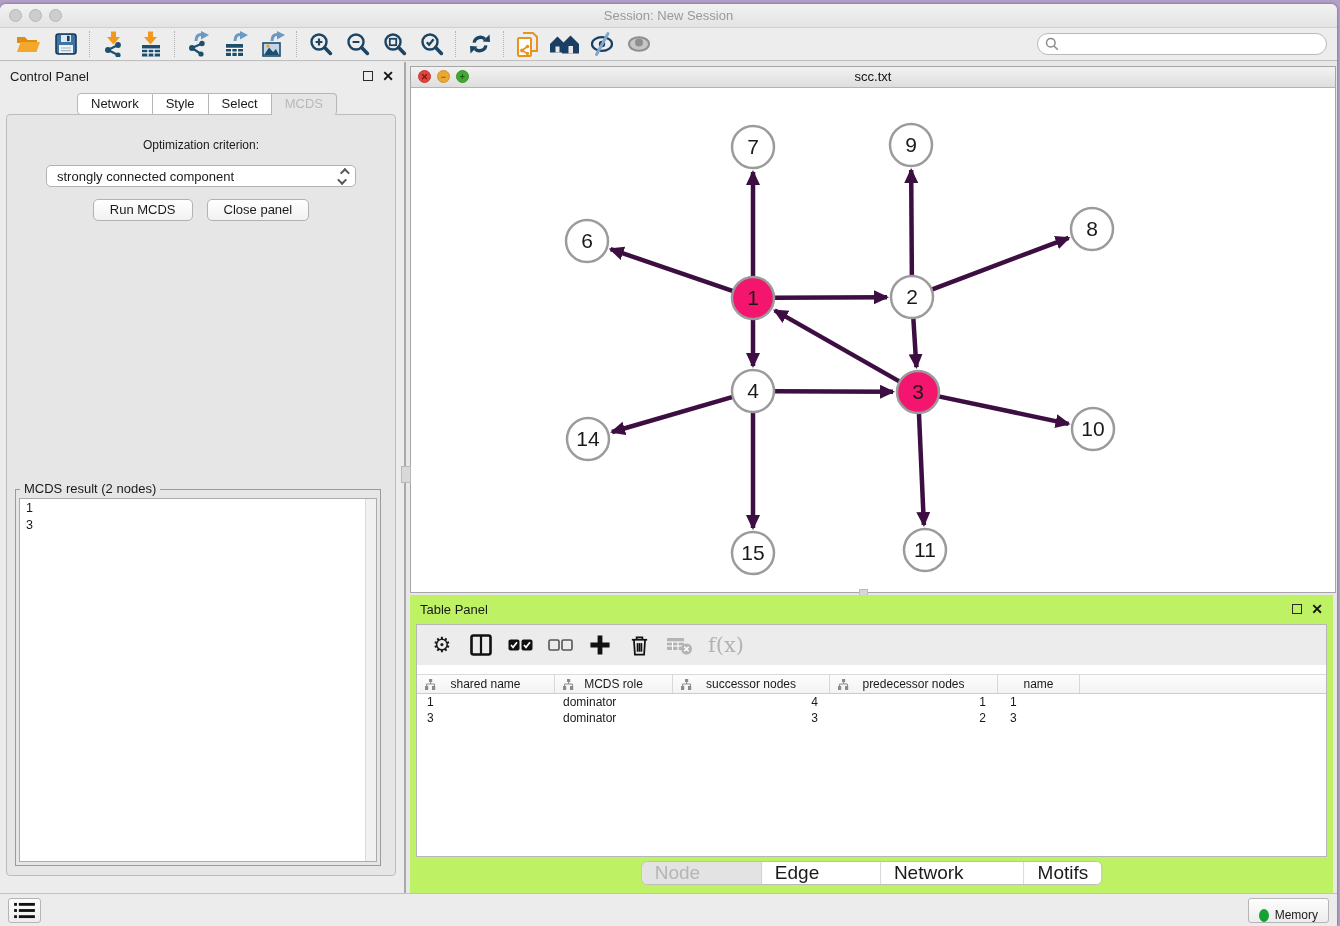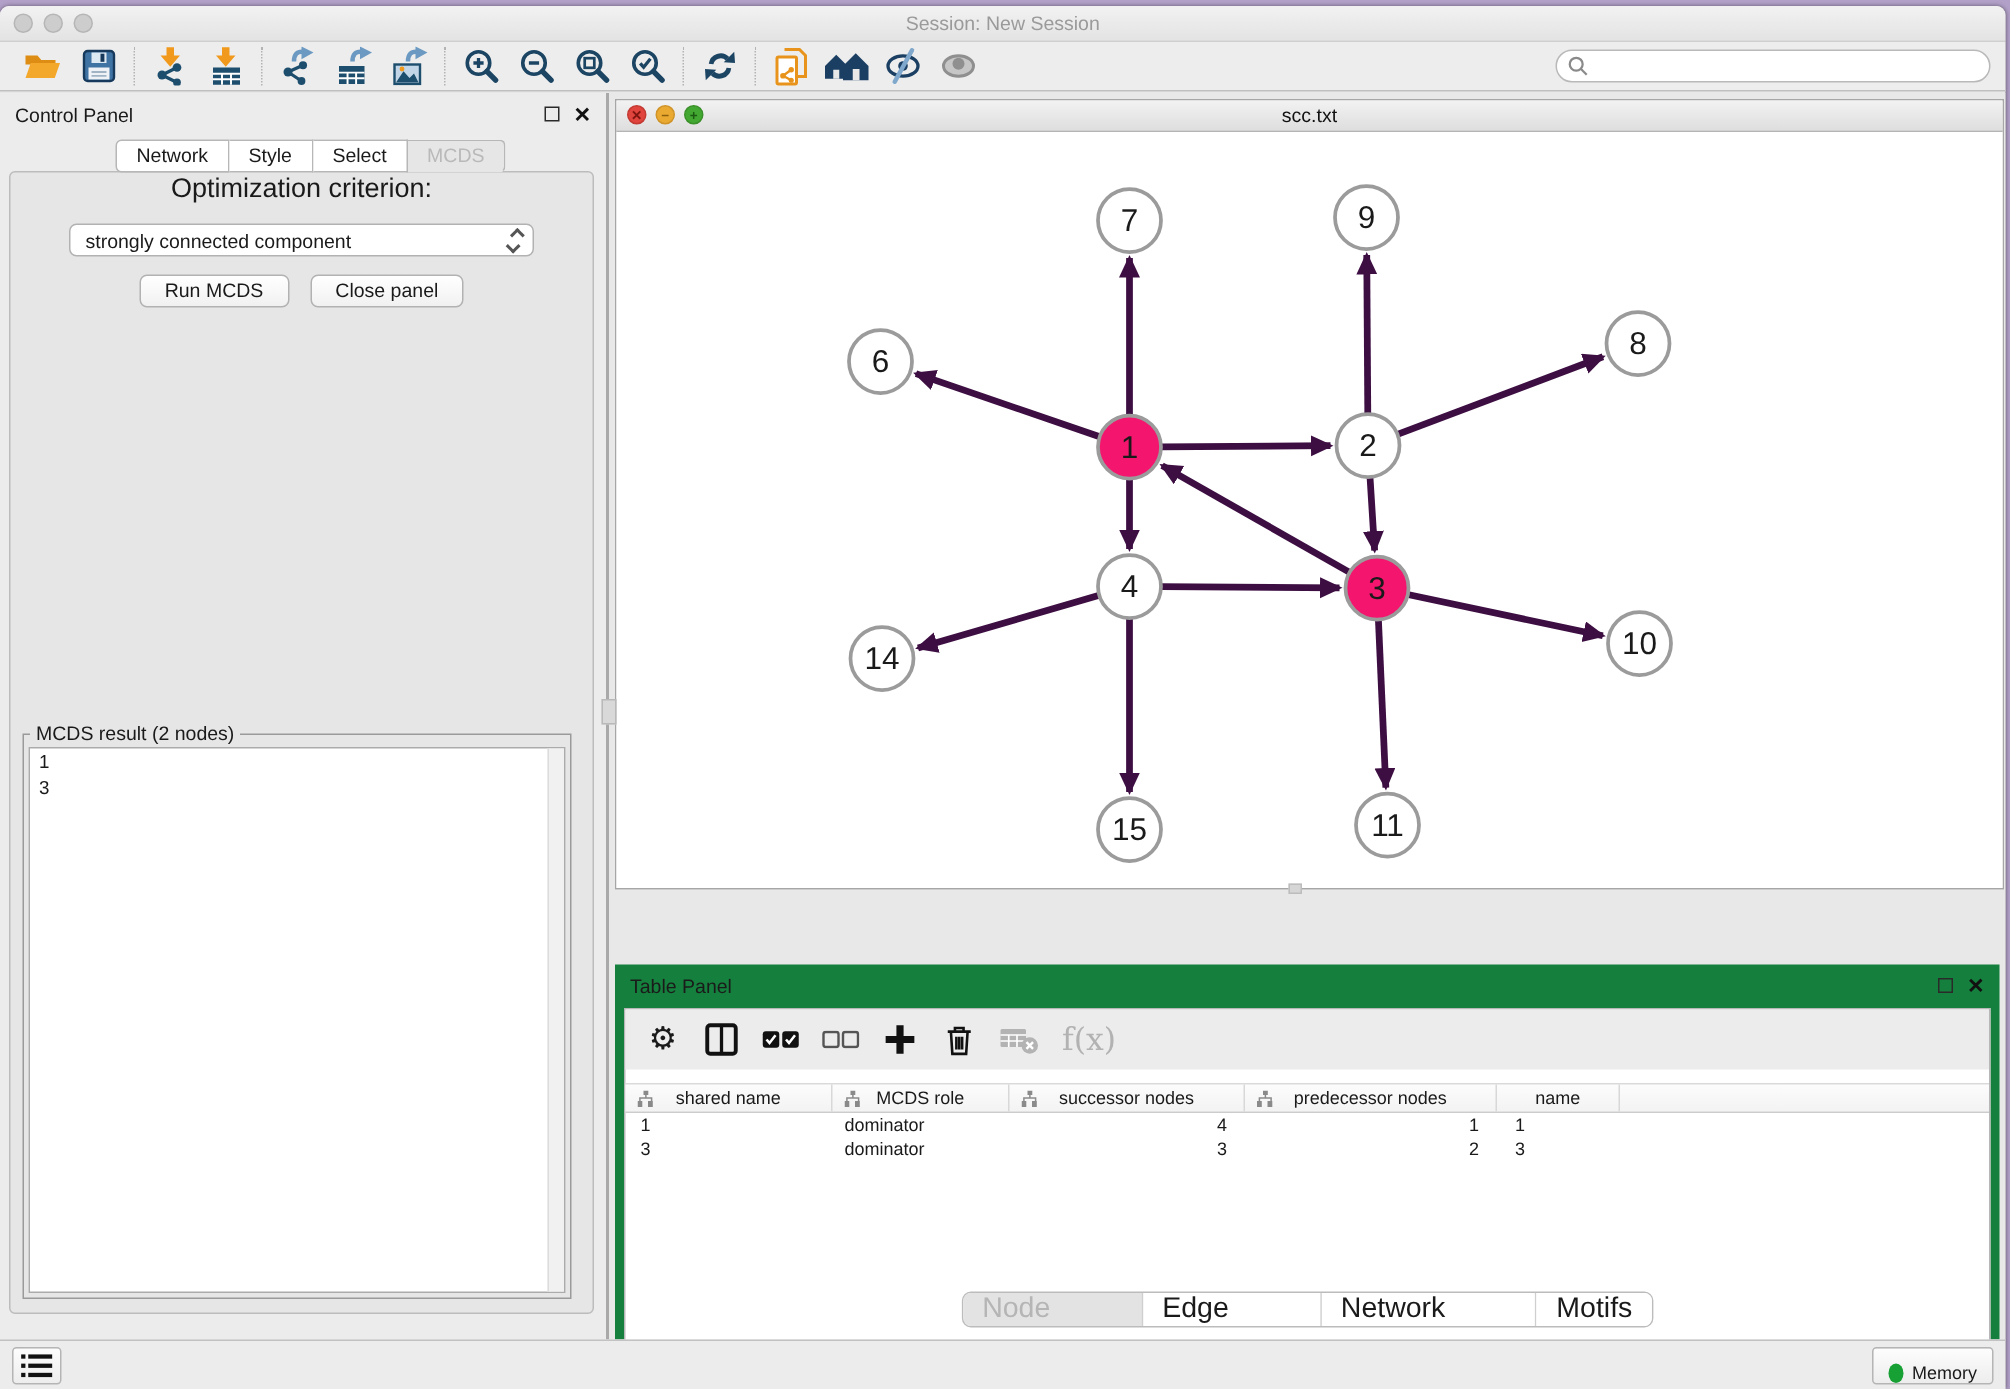--- a/index.html
+++ b/index.html
@@ -28,21 +28,21 @@
   .control-panel { position:absolute; left:0; top:0; width:406px; height:100%; background:#ececec; border-right:2px solid #a9a9a9; }
   .panel-head { height:28px; display:flex; align-items:center; padding:0 10px; font-size:13px;gap:42px; }
   .win-icons { margin-left:auto; display:flex; align-items:center; gap:9px; }
   .sq-icon { width:10px; height:10px; border:1.7px solid #2a2a2a; display:inline-block; }
   .x-icon { font-size:14px; font-weight:bold; color:#111; line-height:10px; }
   .cp-tabs { position:absolute; top:31px; left:77px; display:flex; z-index:2; }
   .cp-tab { height:22px; line-height:20px; padding:0 13px; font-size:13px; background:#fff; border:1px solid #b7b7b7; border-left-width:0; }
   .cp-tab:first-child { border-left-width:1px; border-radius:4px 0 0 4px; }
   .cp-tab.active { background:#e6e6e6; color:#b9b9b9; border-radius:0 4px 4px 0; border-bottom-color:#e6e6e6; }
   .cp-box { position:absolute; left:6px; right:8px; top:52px; bottom:17px; border:1px solid #bcbcbc; border-radius:4px; background:#e6e6e6; }
-  .crit-label { text-align:center; font-size:18px; }
+  .crit-label { margin-top:23px; text-align:center; font-size:12px; }
   .dropdown { margin:13px auto 0; width:310px; height:22px; background:#fff; border:1px solid #b2b2b2; border-radius:5px; display:flex; align-items:center; padding:0 8px 0 10px; font-size:13px;gap:34px; }
   .dropdown .chevs { margin-left:auto; display:flex; flex-direction:column; gap:3px; }
   .chev { width:7px; height:7px; border:solid #555; border-width:2px 2px 0 0; }
   .chev.up { transform:rotate(-45deg) translateY(2px); }
   .chev.down { transform:rotate(135deg) translateY(2px); }
   .btn-row { display:flex; justify-content:center; gap:14px; margin-top:12px; }
   .btn { height:22px; line-height:20px; padding:0 16px; font-size:13px; background:linear-gradient(#ffffff,#f1f1f1); border:1px solid #b2b2b2; border-radius:5px;text-align:right; }
   .result-group { position:absolute; left:8px; right:14px; top:374px; height:377px; border:1px solid #9a9a9a; background:#e6e6e6; }
   .result-legend { position:absolute; top:-9px; left:4px; background:#e6e6e6; padding:0 4px; font-size:13px; }
   .result-area { position:absolute; left:3px; right:3px; top:8px; bottom:3px; background:#fff; border:1px solid #ababab; font-size:12.5px; line-height:17px; padding:1px 6px; white-space:pre-line; }
@@ -55,21 +55,21 @@
   .nw-lights { position:absolute; left:7px; top:3px; display:flex; gap:6px; }
   .light { width:13px; height:13px; border-radius:50%; font-size:9px; font-weight:bold; line-height:13px; text-align:center; }
   .light.red { background:#e0443c; color:#7e140f; border:1px solid #c33a32; }
   .light.yellow { background:#eaaa31; color:#8e5f0e; border:1px solid #cf9327; }
   .light.green { background:#43a832; color:#1c5c12; border:1px solid #3a9129; }
   .nw-title { text-align:center; line-height:20px; font-size:13px; color:#111; }
   .nw-canvas { position:absolute; left:0; top:21px; right:0; bottom:0; background:#fff; }
   .h-split-handle { position:absolute; left:448px; bottom:-4px; width:9px; height:7px; background:#d6d6d6; border:1px solid #bdbdbd; }
 
   
-  .table-panel { position:absolute; left:410px; top:533px; right:4px; bottom:0; background:#15803d;margin-top:48px; }
+  .table-panel { position:absolute; left:410px; top:533px; right:4px; bottom:0; background:#bef264; }
   .tp-box { position:absolute; left:6px; right:6px; top:29px; height:233px; border:1px solid #b7b7b7; background:#fff; }
   .tp-toolbar { height:40px; background:#ececec; display:flex; align-items:center; padding-left:13px; gap:15px; }
   .tp-tool { display:flex; align-items:center; justify-content:center; min-width:24px; height:28px; }
   .gear-glyph { font-size:21px; color:#1a1a1a; line-height:24px; }
   .fx-label { font-family:"DejaVu Serif", serif; font-size:21px; color:#b2b2b2; }
   .tp-colhead { display:flex; height:20px; margin-top:9px; background:linear-gradient(#fcfcfc,#f3f3f3); border-top:1px solid #dadada; border-bottom:1px solid #cccccc; font-size:12px; }
   .hcell { position:relative; display:flex; align-items:center; justify-content:center; border-right:1px solid #d8d8d8; }
   .hcell svg { position:absolute; left:8px; top:4px; }
   .c1{width:138px} .c2{width:118px} .c3{width:157px} .c4{width:168px} .c5{width:82px} .cfill{flex:1;border-right:none}
   .tp-row { display:flex; height:16px; font-size:12px; align-items:center; }

